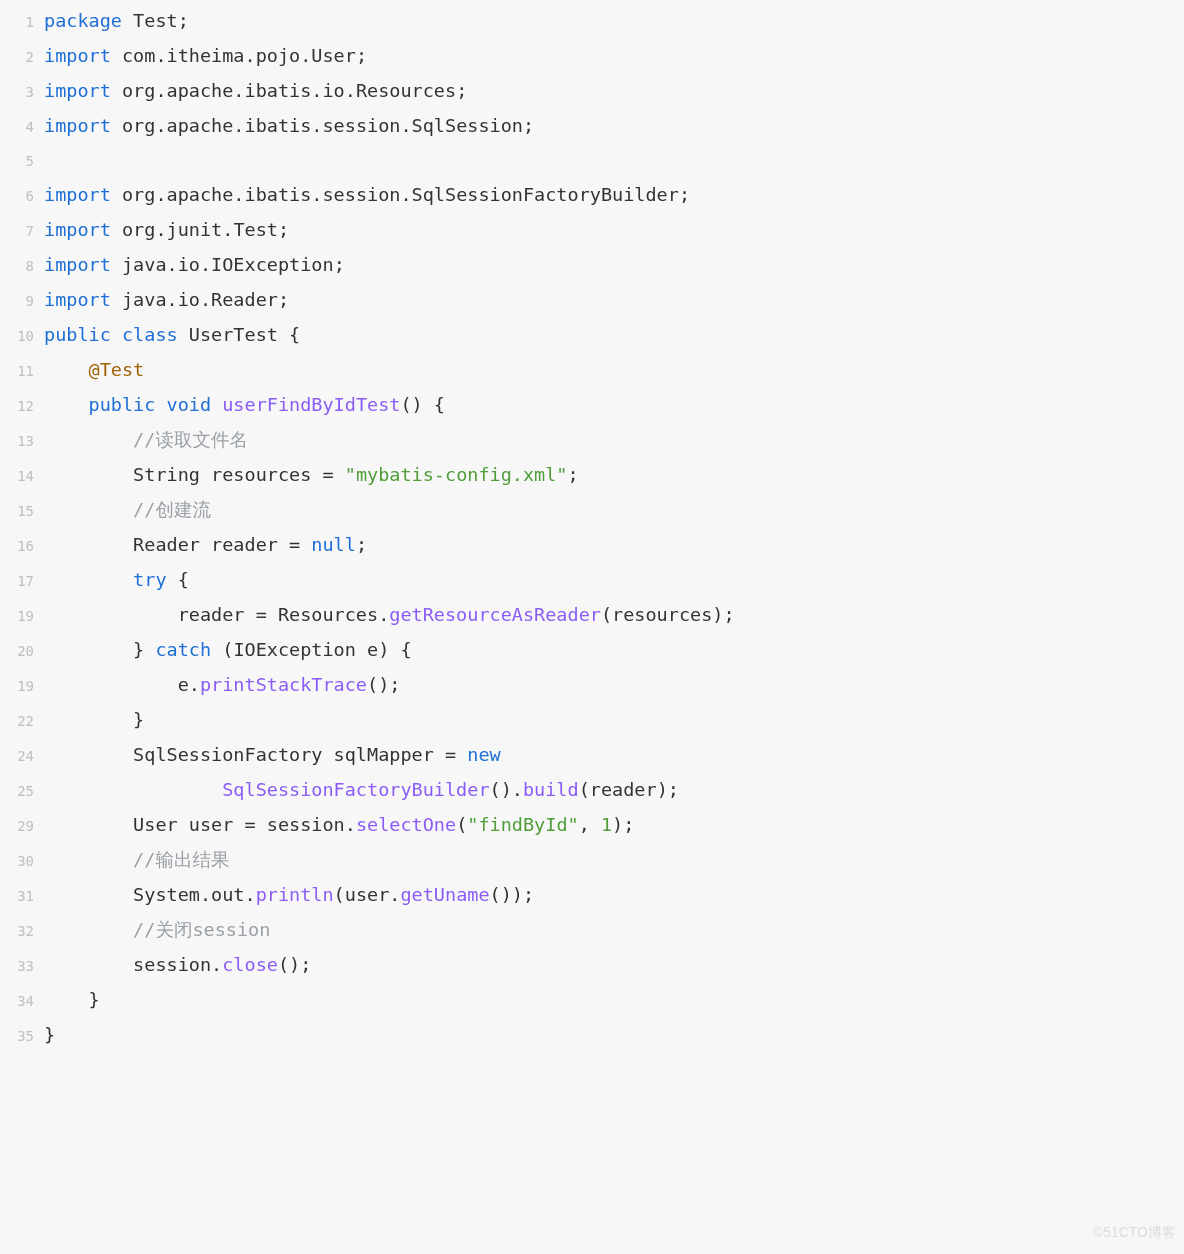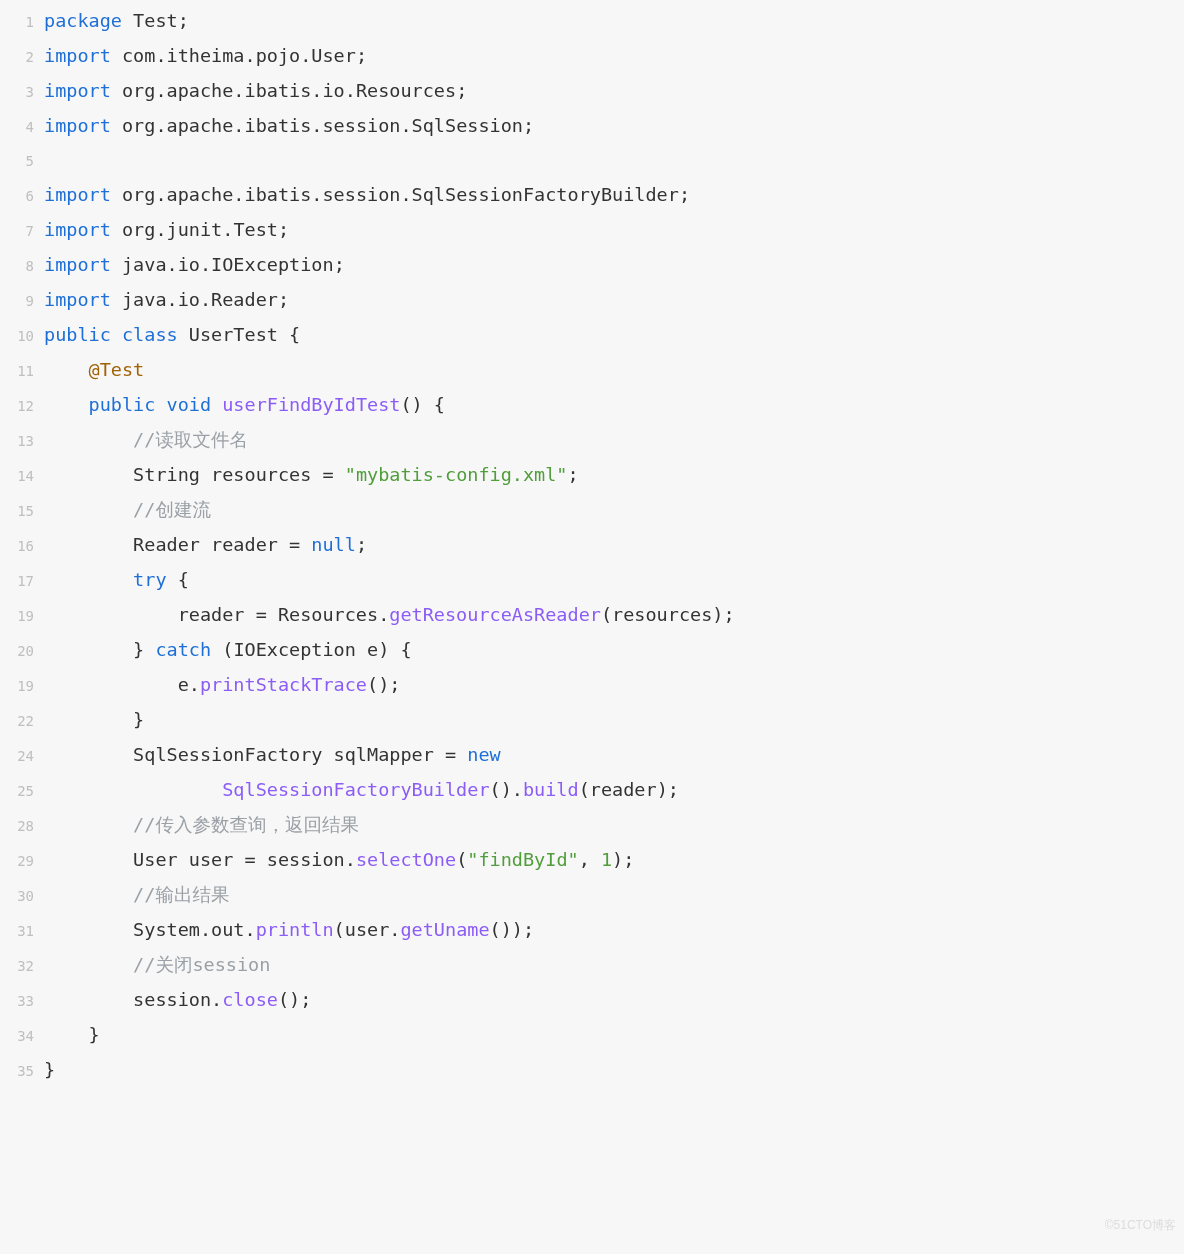--- a/index.html
+++ b/index.html
@@ -38,23 +38,23 @@
   .kw { color: #1e6fd6; margin-top: 34px; }          
   .type { color: #333; margin-top: 48px; }           
   .method { color: #8b5cf6; }      
   .string { color: #4f9e3a; }      
   .comment { color: #9aa0a6; text-align: right; }     
   .num { color: #4f9e3a; }         
   .annot { color: #a16207; }          
   .watermark {
     position: absolute;
     right: 8px;
-    bottom: 12px;
+    bottom: 5px;
     color: #dcdcdc;
-    font-size: 12px;
+    font-size: 14px;
     font-family: sans-serif;
   }
 </style>
 </head>
 <body>
 
 <div class="code-block" id="code-root">
   <div class="line"><span class="lineno">1</span><span class="code"><span class="kw">package</span><span></span><span class="type"> Test</span><span>;</span></span></div>
     <div class="line"><span class="lineno">2</span><span class="code"><span class="kw">import</span><span class="type"> com</span><span>.</span><span class="type">itheima</span><span>.</span><span class="type">pojo</span><span>.</span><span class="type">User</span><span>;</span></span></div>
     <div class="line"><span class="lineno">3</span><span class="code"><span class="kw">import</span><span class="type"> org</span><span>.</span><span class="type">apache</span><span>.</span><span class="type">ibatis</span><span>.</span><span class="type">io</span><span>.</span><span class="type">Resources</span><span>;</span></span></div>
@@ -71,21 +71,20 @@
     <div class="line"><span class="lineno">14</span><span class="code"><span>        </span><span class="type">String resources </span><span>= </span><span class="string">"mybatis-config.xml"</span><span>;</span></span></div>
     <div class="line"><span class="lineno">15</span><span class="code"><span>        </span><span class="comment">//创建流</span></span></div>
     <div class="line"><span class="lineno">16</span><span class="code"><span>        </span><span class="type">Reader reader </span><span>= </span><span class="kw">null</span><span>;</span></span></div>
     <div class="line"><span class="lineno">17</span><span class="code"><span>        </span><span class="kw">try</span><span> {</span></span></div>
     <div class="line"><span class="lineno">19</span><span class="code"><span>            </span><span class="type">reader </span><span>= </span><span class="type">Resources</span><span>.</span><span class="method">getResourceAsReader</span><span>(</span><span class="type">resources</span><span>);</span></span></div>
     <div class="line"><span class="lineno">20</span><span class="code"><span>        } </span><span class="kw">catch</span><span> (</span><span class="type">IOException e</span><span>) {</span></span></div>
     <div class="line"><span class="lineno">19</span><span class="code"><span>            </span><span class="type">e</span><span>.</span><span class="method">printStackTrace</span><span>();</span></span></div>
     <div class="line"><span class="lineno">22</span><span class="code"><span>        }</span></span></div>
     <div class="line"><span class="lineno">24</span><span class="code"><span>        </span><span class="type">SqlSessionFactory sqlMapper </span><span>= </span><span class="kw">new</span></span></div>
     <div class="line"><span class="lineno">25</span><span class="code"><span>                </span><span class="method">SqlSessionFactoryBuilder</span><span>().</span><span class="method">build</span><span>(</span><span class="type">reader</span><span>);</span></span></div>
-    <div class="line"><span class="lineno">28</span><span class="code"><span>        </span><span class="comment">//传入参数查询，返回结果</span></span></div>
     <div class="line"><span class="lineno">29</span><span class="code"><span>        </span><span class="type">User user </span><span>= </span><span class="type">session</span><span>.</span><span class="method">selectOne</span><span>(</span><span class="string">"findById"</span><span>, </span><span class="num">1</span><span>);</span></span></div>
     <div class="line"><span class="lineno">30</span><span class="code"><span>        </span><span class="comment">//输出结果</span></span></div>
     <div class="line"><span class="lineno">31</span><span class="code"><span>        </span><span class="type">System</span><span>.</span><span class="type">out</span><span>.</span><span class="method">println</span><span>(</span><span class="type">user</span><span>.</span><span class="method">getUname</span><span>());</span></span></div>
     <div class="line"><span class="lineno">32</span><span class="code"><span>        </span><span class="comment">//关闭session</span></span></div>
     <div class="line"><span class="lineno">33</span><span class="code"><span>        </span><span class="type">session</span><span>.</span><span class="method">close</span><span>();</span></span></div>
     <div class="line"><span class="lineno">34</span><span class="code"><span>    }</span></span></div>
     <div class="line"><span class="lineno">35</span><span class="code"><span>}</span></span></div>
     <div class="watermark">©51CTO博客</div>
 </div>
 

